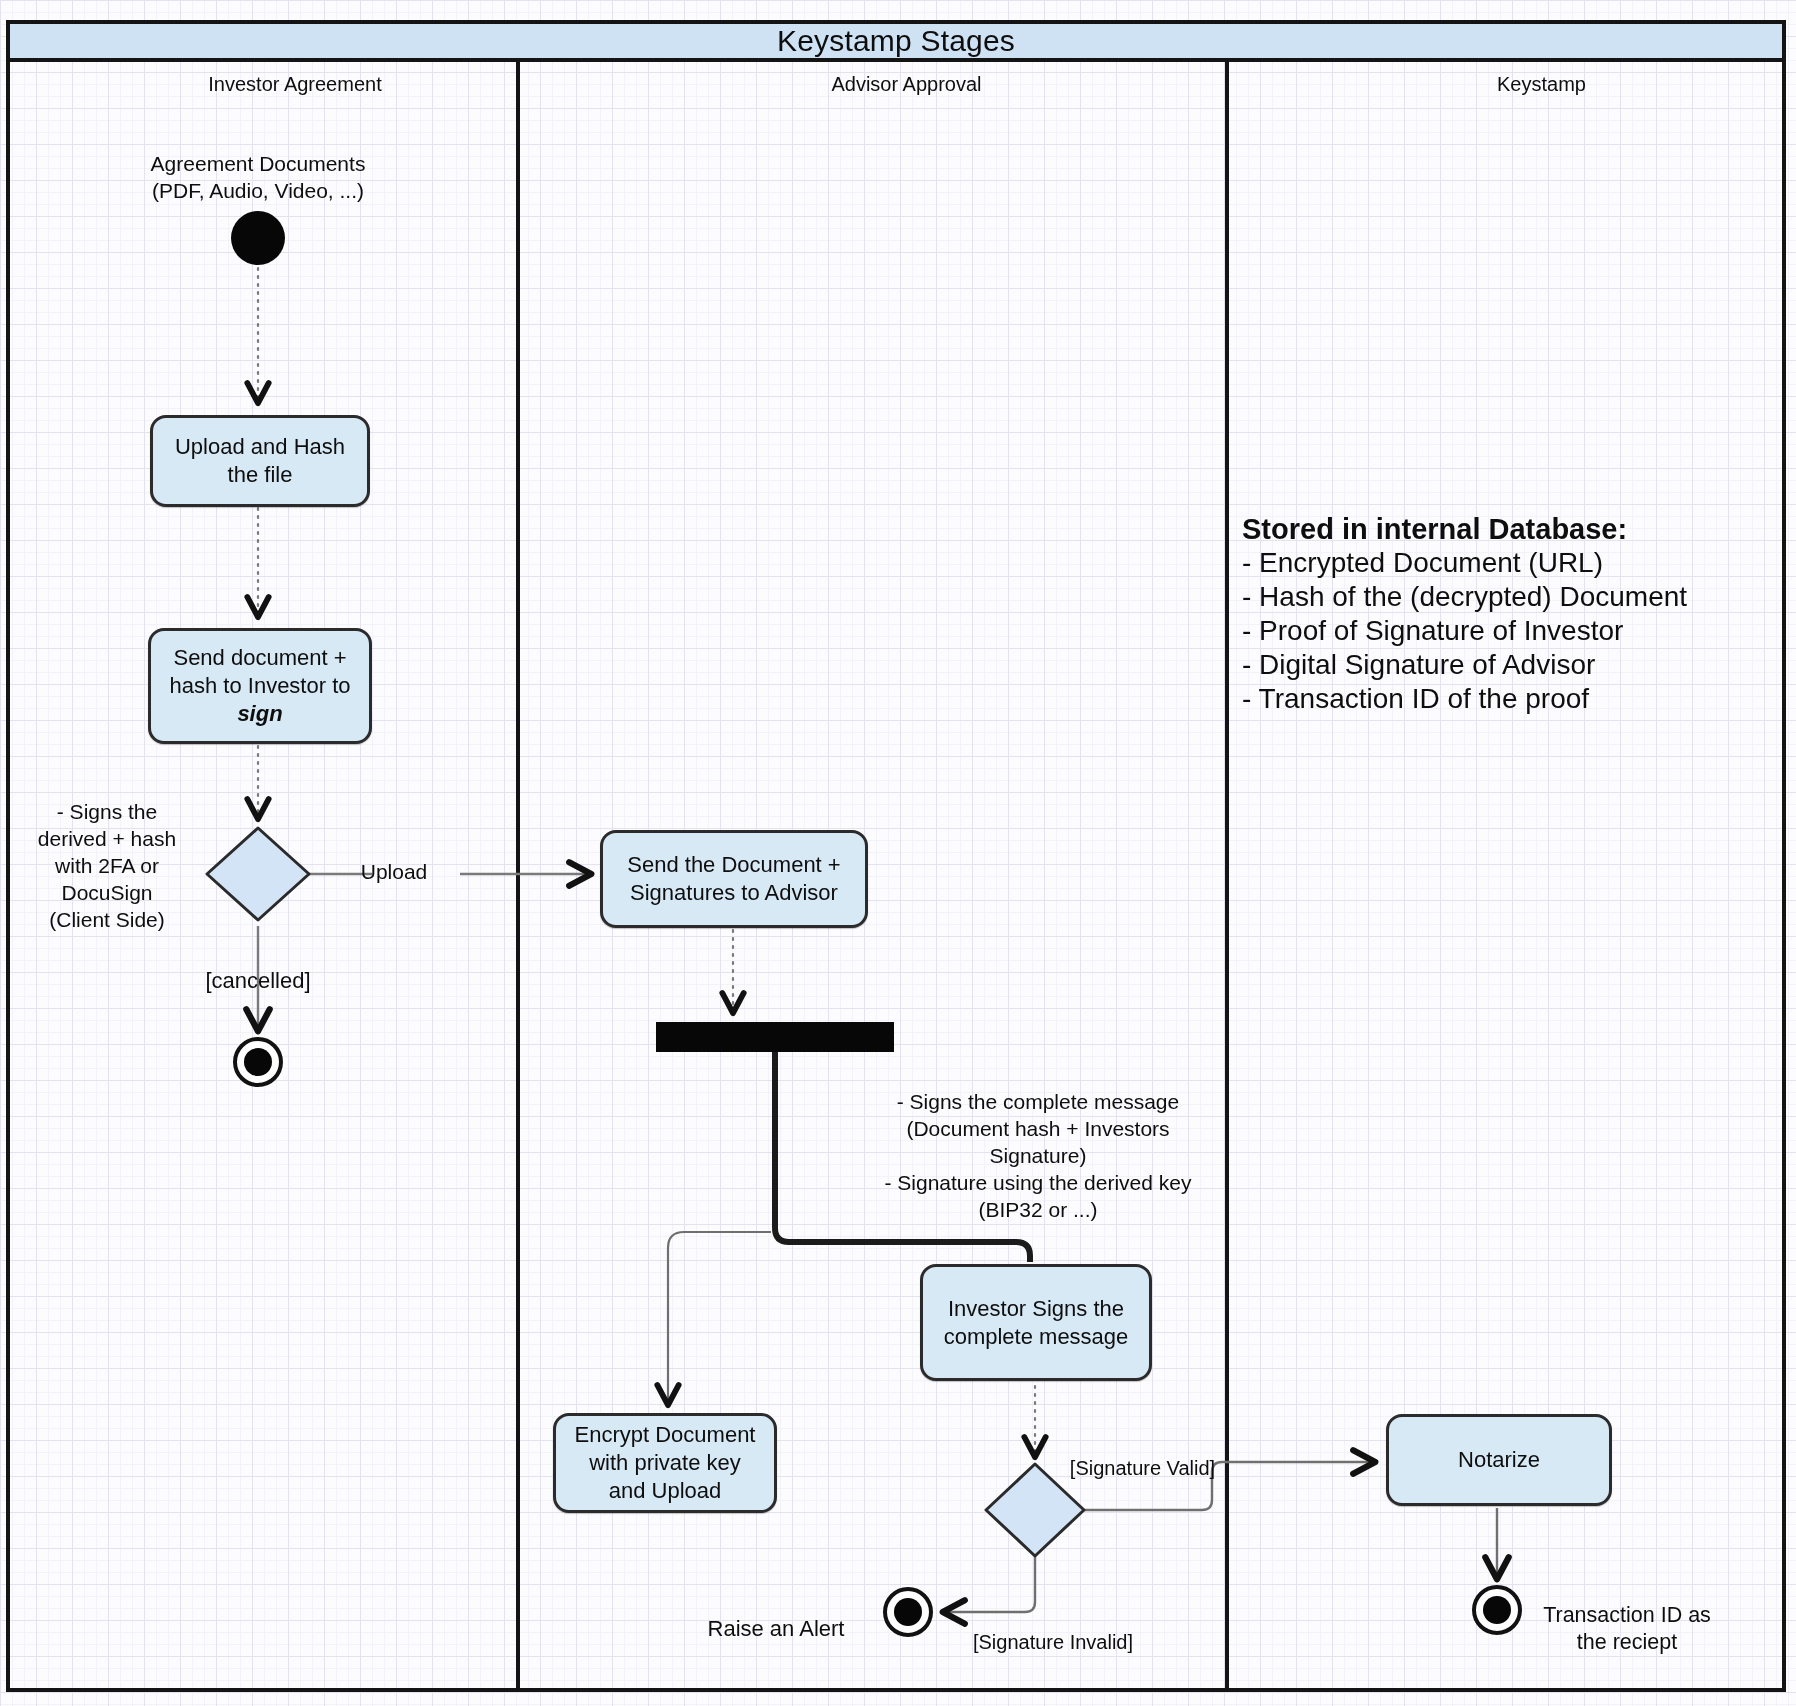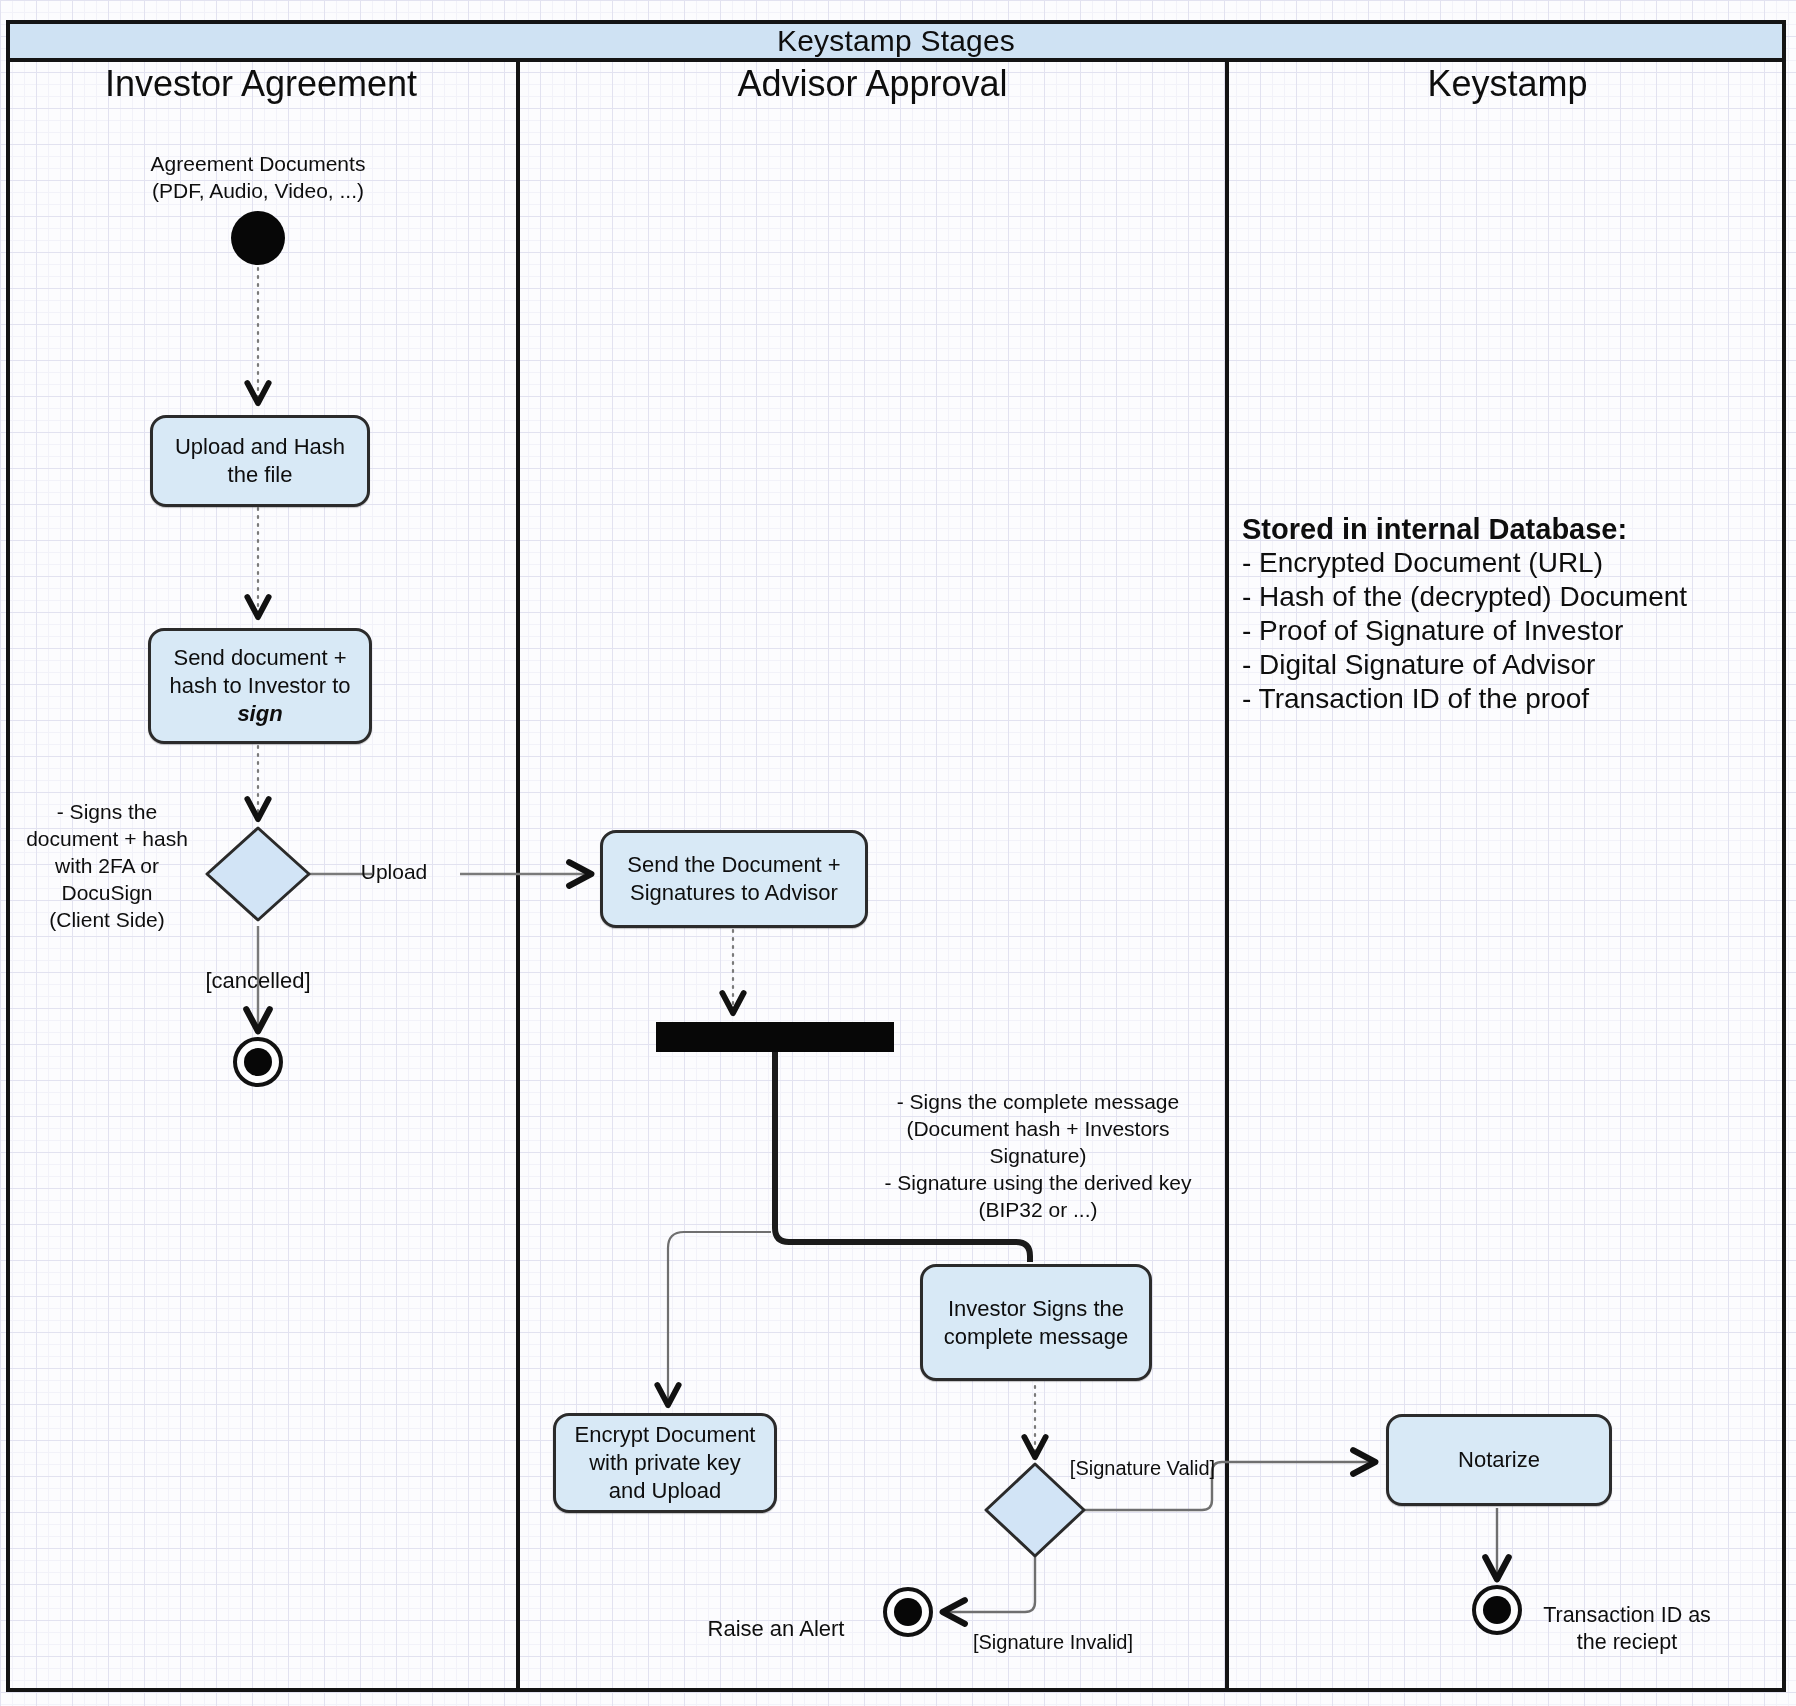--- a/index.html
+++ b/index.html
@@ -20,21 +20,22 @@
     display:flex;align-items:center;justify-content:center;
     font-size:30px;letter-spacing:.2px;
   }
   .frame{
     position:absolute;left:6px;top:58px;width:1780px;height:1634px;
     border:4px solid #141414;box-sizing:border-box;
   }
   .divider{position:absolute;top:58px;width:4px;height:1634px;background:#141414;}
   .lane-label{
     position:absolute;top:64px;height:40px;display:flex;align-items:center;justify-content:center;
-    font-size:36px;
+    font-size:20px;
+    padding-left:34px;
   }
   svg.wires{position:absolute;left:0;top:0;width:1796px;height:1706px;}
   .activity{
     position:absolute;box-sizing:border-box;background:#d8e9f6;
     border:3px solid #2b2b2b;border-radius:16px;
     display:flex;flex-direction:column;align-items:center;justify-content:center;
     text-align:center;font-size:22px;line-height:28px;white-space:pre-line;
     box-shadow:0 1px 1px rgba(20,20,20,.25);
   }
   .note{
@@ -132,21 +133,21 @@
   </div>
 
   <div class="activity" style="left:1386px;top:1414px;width:226px;height:92px;">
     <span>Notarize</span>
   </div>
 
   <div class="note" style="left:118px;top:150px;width:280px;">Agreement Documents
 (PDF, Audio, Video, ...)</div>
 
   <div class="note" style="left:7px;top:798px;width:200px;">- Signs the
-document + hash
+derived + hash
 with 2FA or
 DocuSign
 (Client Side)</div>
 
   <div class="edge-label" style="left:348px;top:860px;width:92px;font-size:21px;">Upload</div>
 
   <div class="edge-label" style="left:178px;top:968px;width:160px;font-size:22px;">[cancelled]</div>
 
   <div class="note" style="left:873px;top:1088px;width:330px;">- Signs the complete message
 (Document hash + Investors

